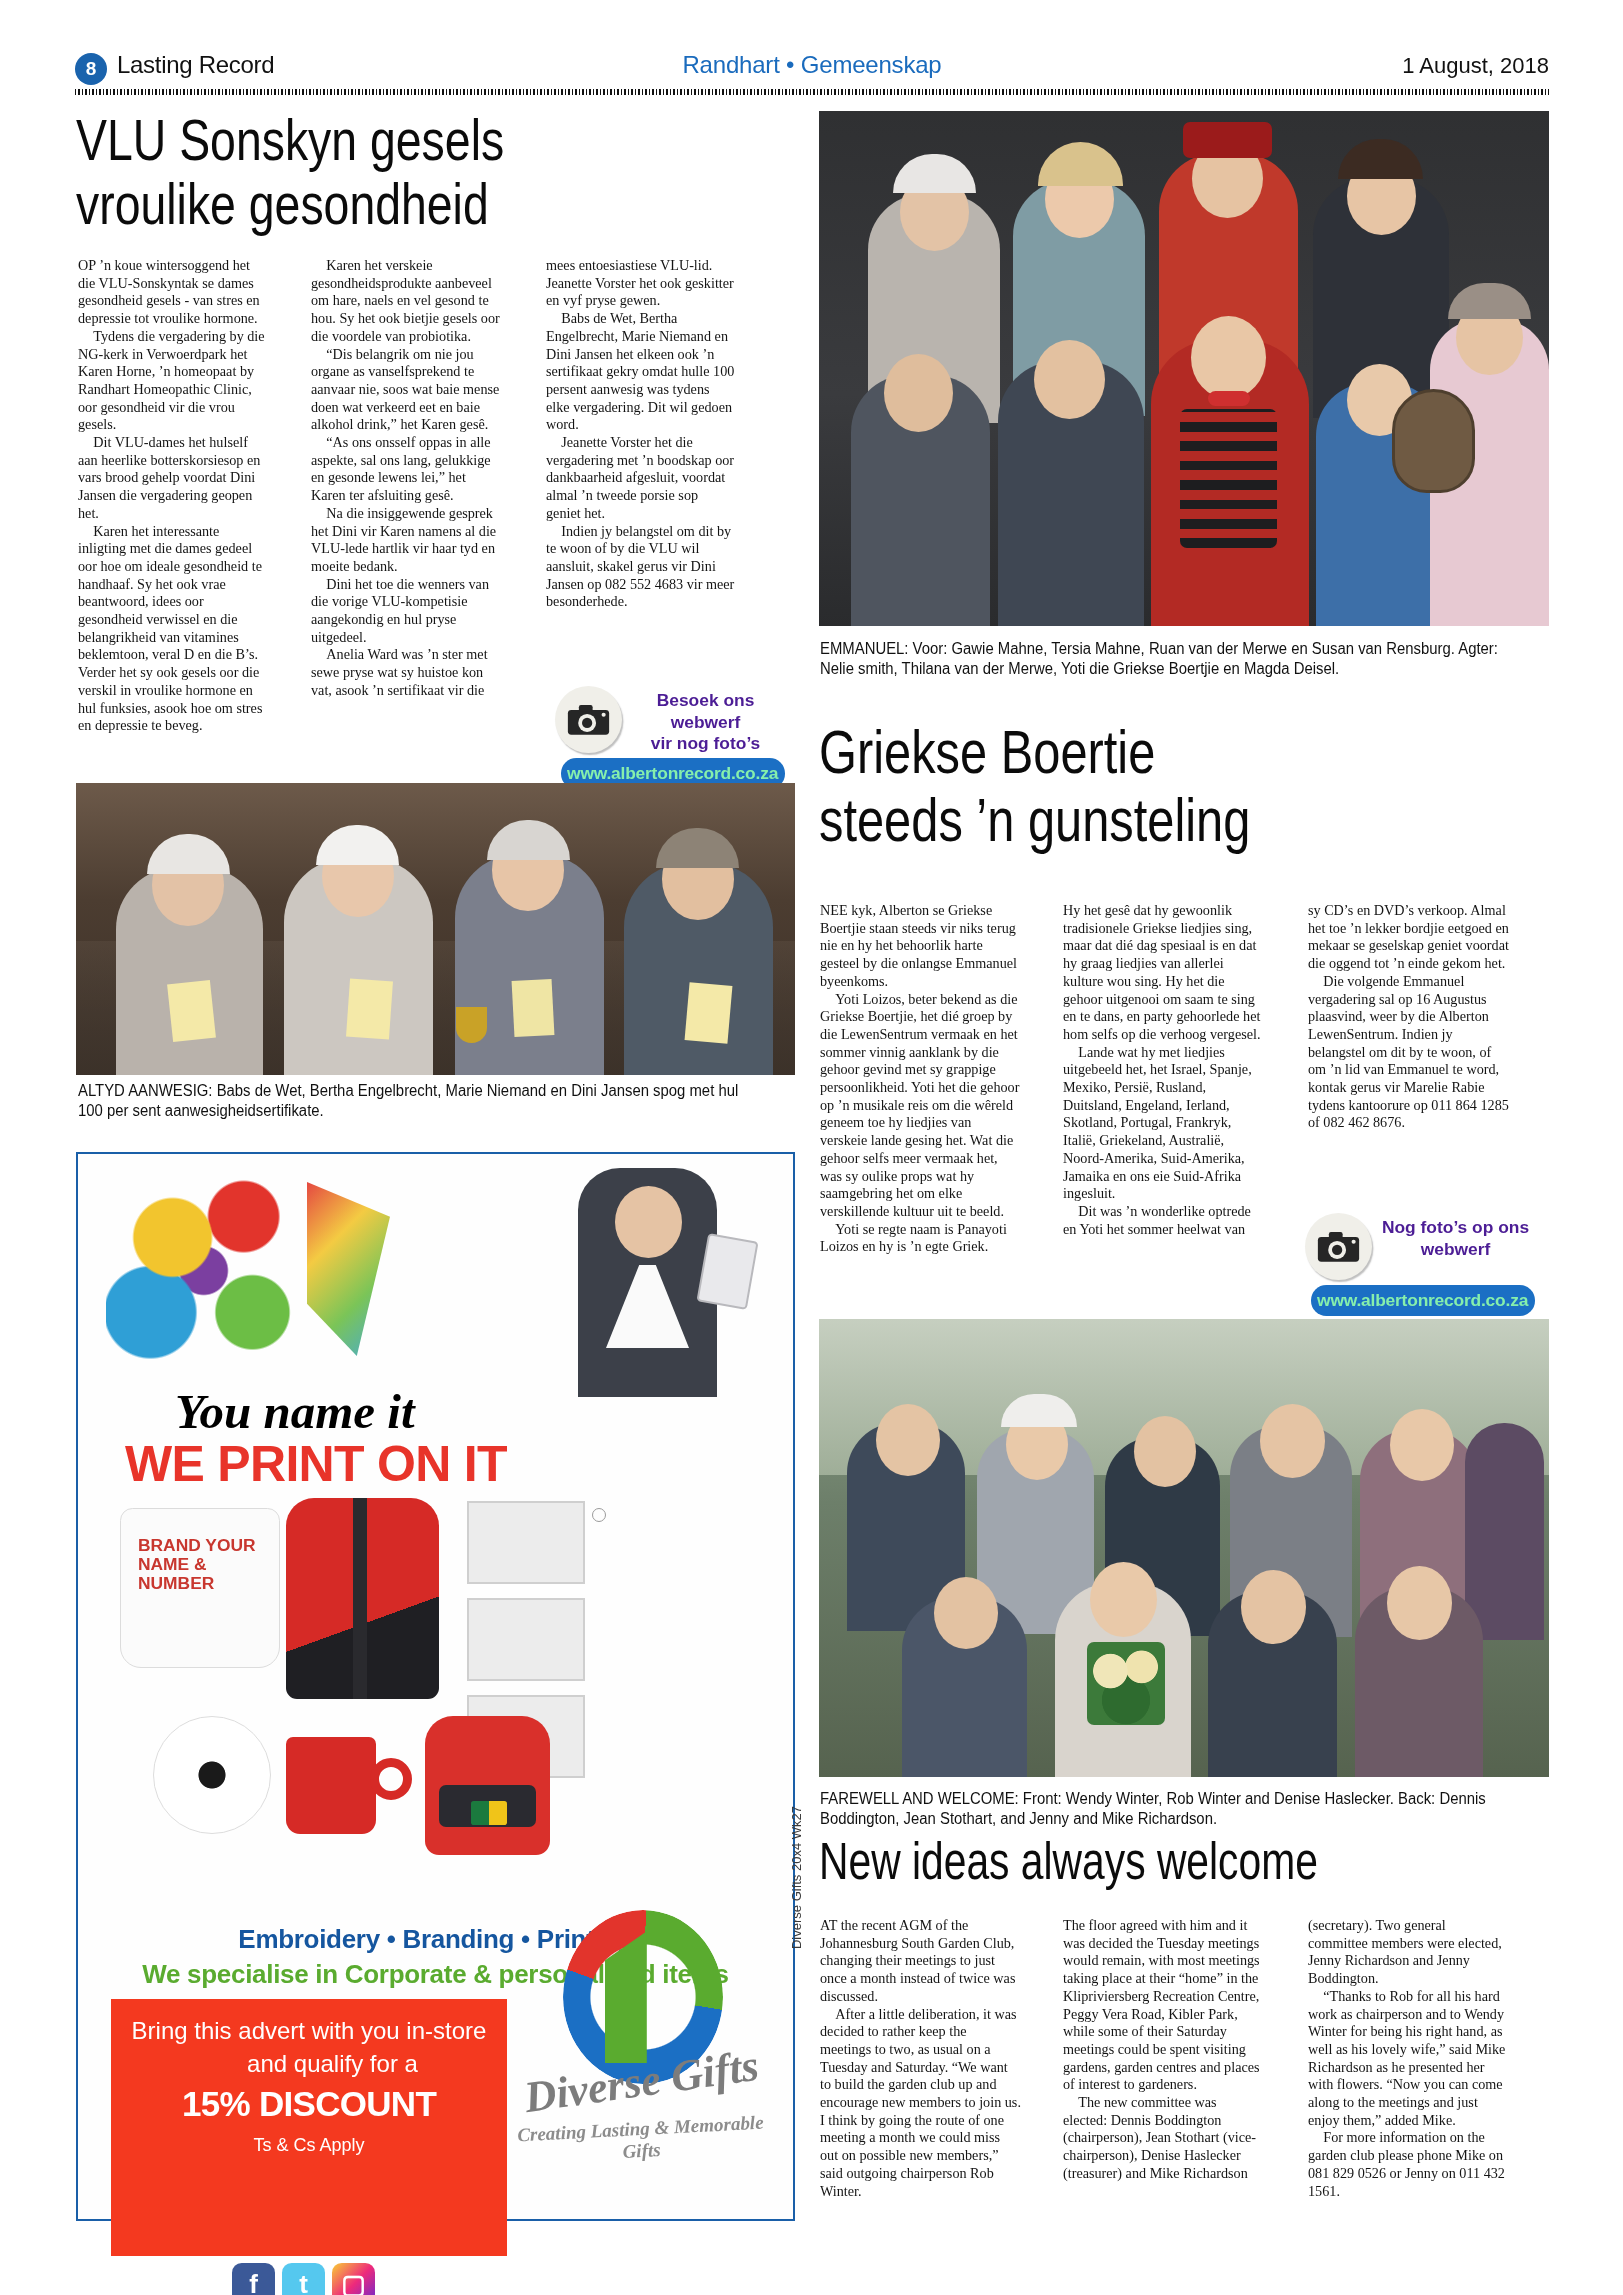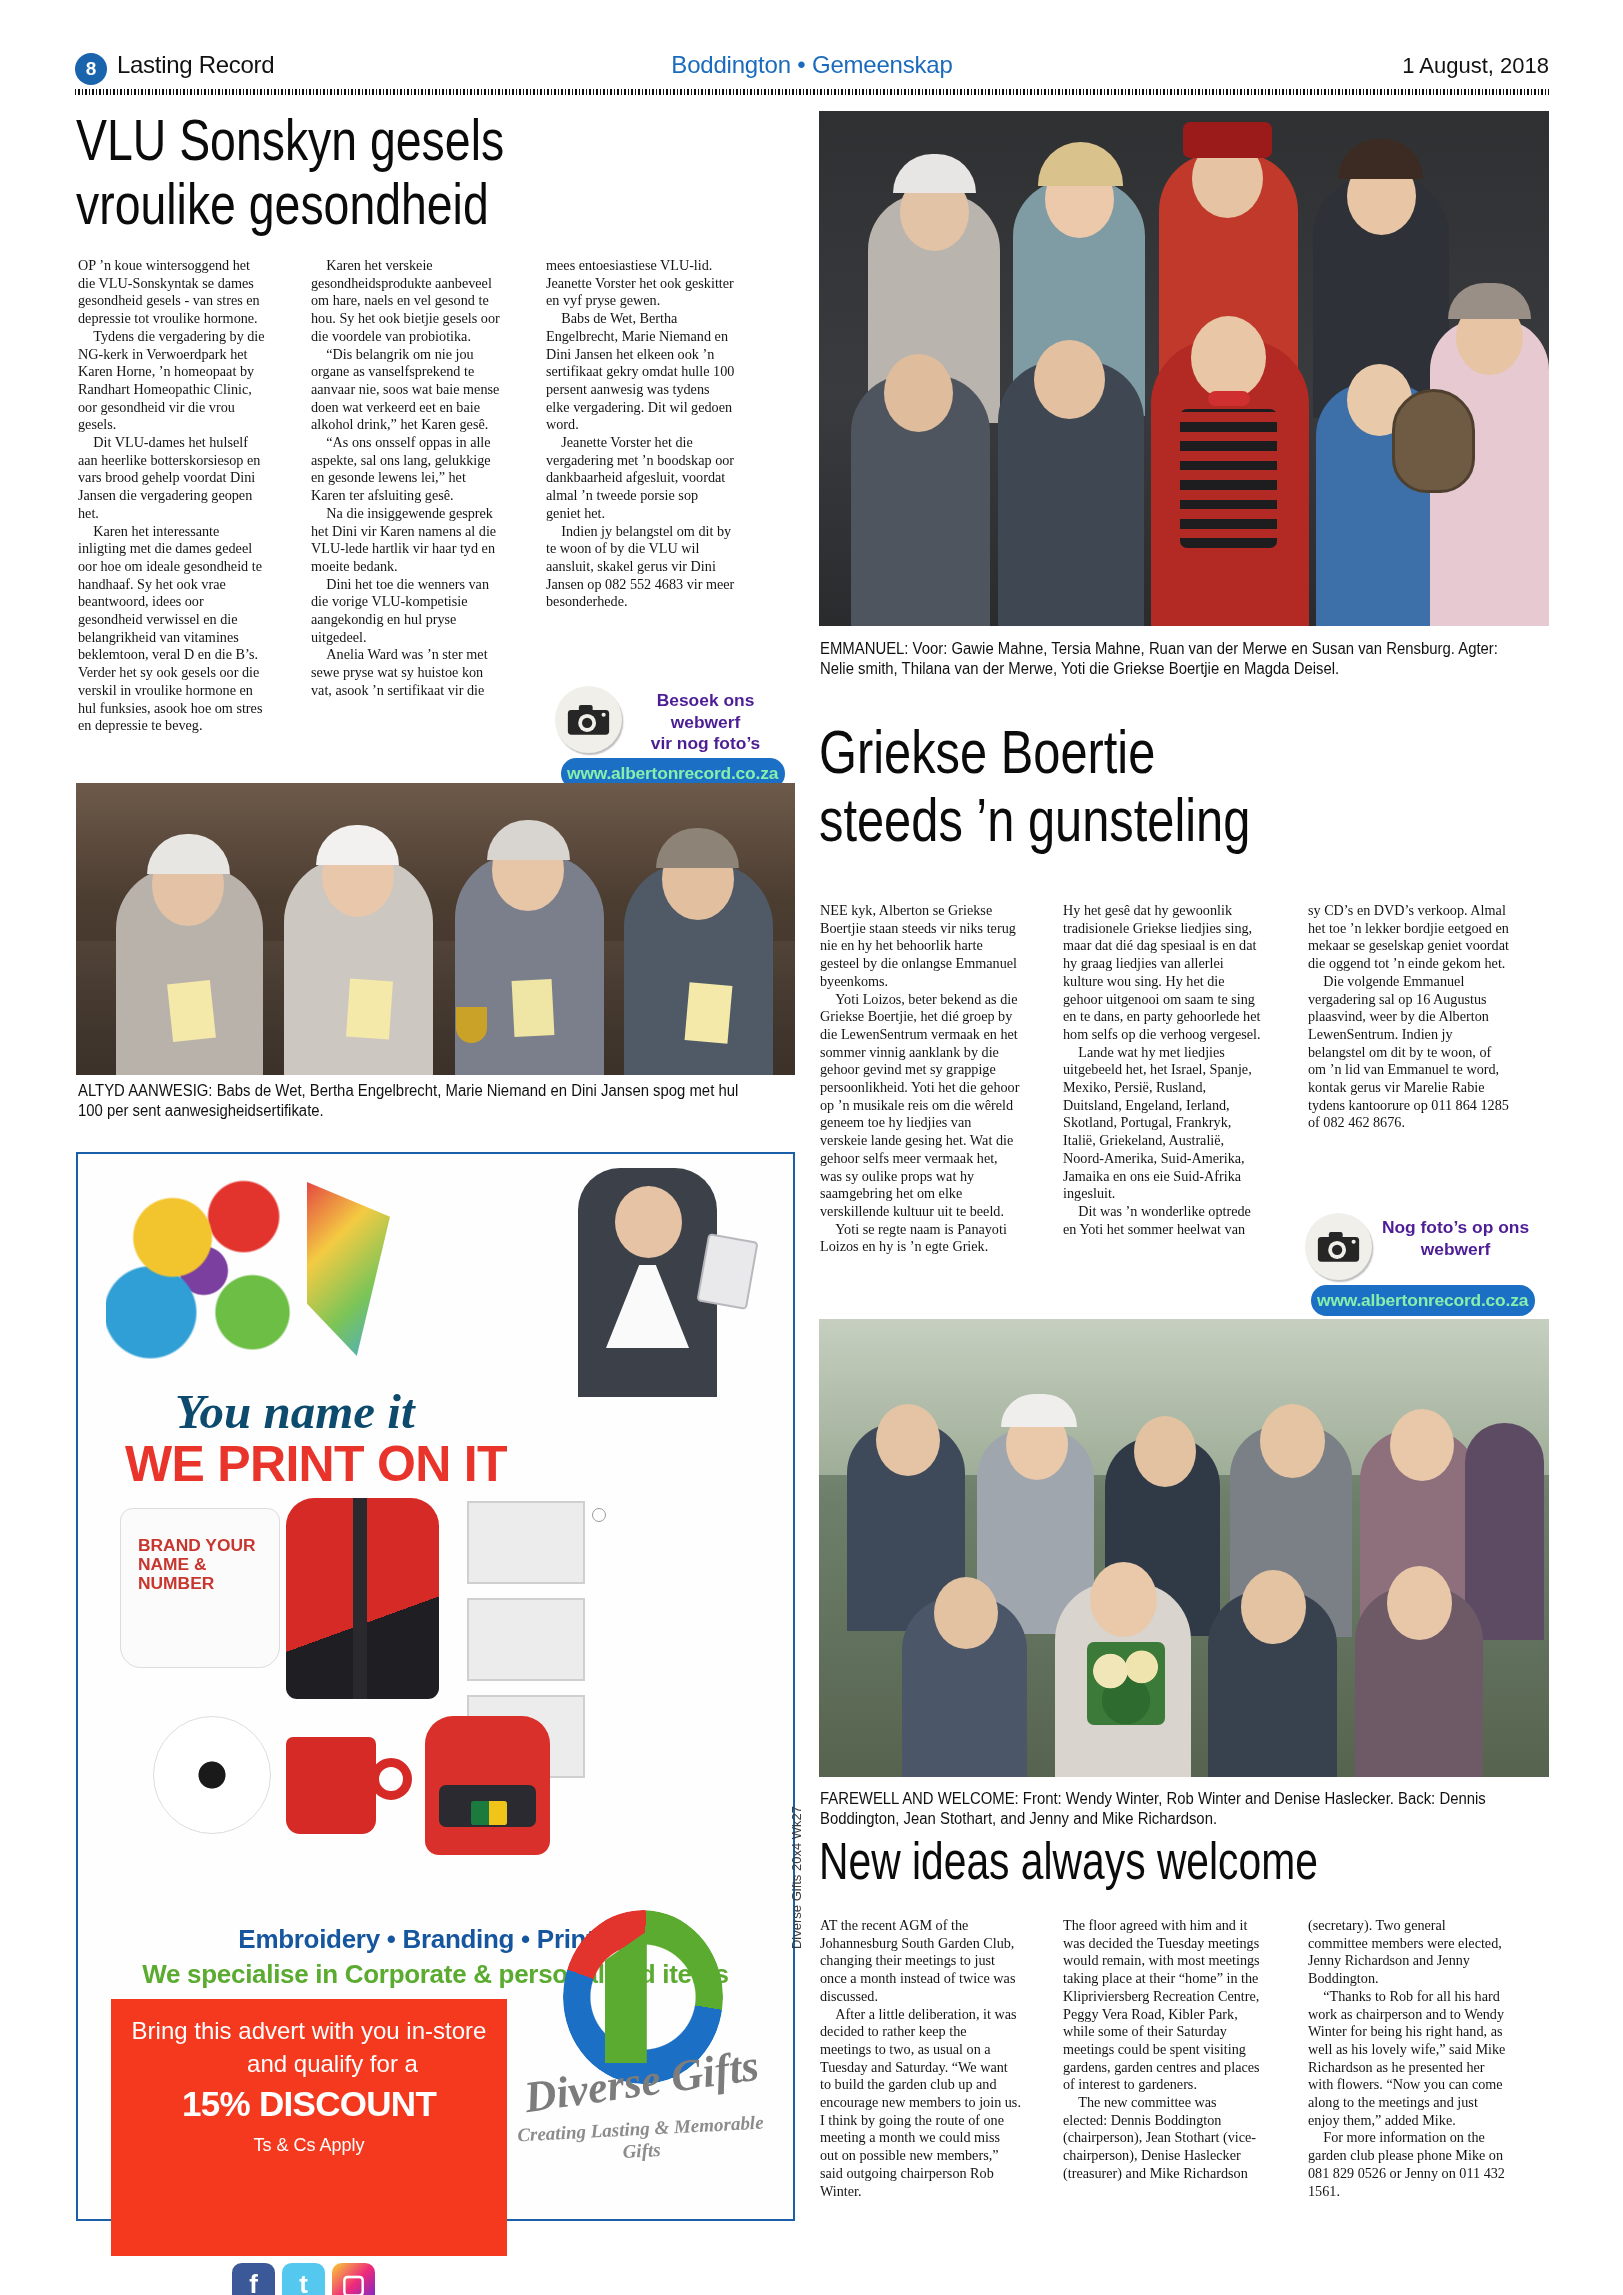--- a/index.html
+++ b/index.html
@@ -124,21 +124,21 @@
 
   
   #advert {
     position:absolute; left:76px; top:1152px; width:719px; height:1069px;
     border:2.8px solid #1a5fa8; background:#fefefe;
   }
   .ad-splash { position:absolute; left:0; top:0; width:100%; height:389px; overflow:hidden; }
   .ad-youname {
     position:absolute; left:97px; top:229px;
     font-family:"Liberation Serif", serif; font-style:italic;
-    font-size:49px; color:#0c4a6e; font-weight:bold;
+    font-size:49px; color:#000000; font-weight:bold;
     text-shadow: 1.4px 1.4px 0 rgba(255,255,255,.7);
   }
   .ad-weprint {
     position:absolute; left:47px; top:281px; width:625px;
     font-family:"Liberation Sans", sans-serif; font-weight:bold;
     font-size:50px; color:#e8342a; letter-spacing:-0.7px;
   }
   .ad-products { position:absolute; left:0; top:333px; width:100%; height:430px; }
   .ad-services {
     position:absolute; left:0; top:770px; width:100%;
@@ -186,21 +186,21 @@
     font-family:"Liberation Sans", sans-serif; font-size:13px; color:#3a3a3a;
     transform: rotate(-90deg); transform-origin: right top; white-space:nowrap;
   }
 </style>
 </head>
 <body>
 
 <div class="masthead">
   <div class="page-num">8</div>
   <div class="paper-name">Lasting Record</div>
-  <div class="section-name">Boddington • Gemeenskap</div>
+  <div class="section-name">Randhart • Gemeenskap</div>
   <div class="issue-date">1 August, 2018</div>
 </div>
 <div class="rule"></div>
 
 <div id="a1-headline">
   <div class="hl-cond l1">VLU Sonskyn gesels</div>
   <div class="hl-cond l2">vroulike gesondheid</div>
 </div>
 
 <div id="a1-c1" class="body-col">

